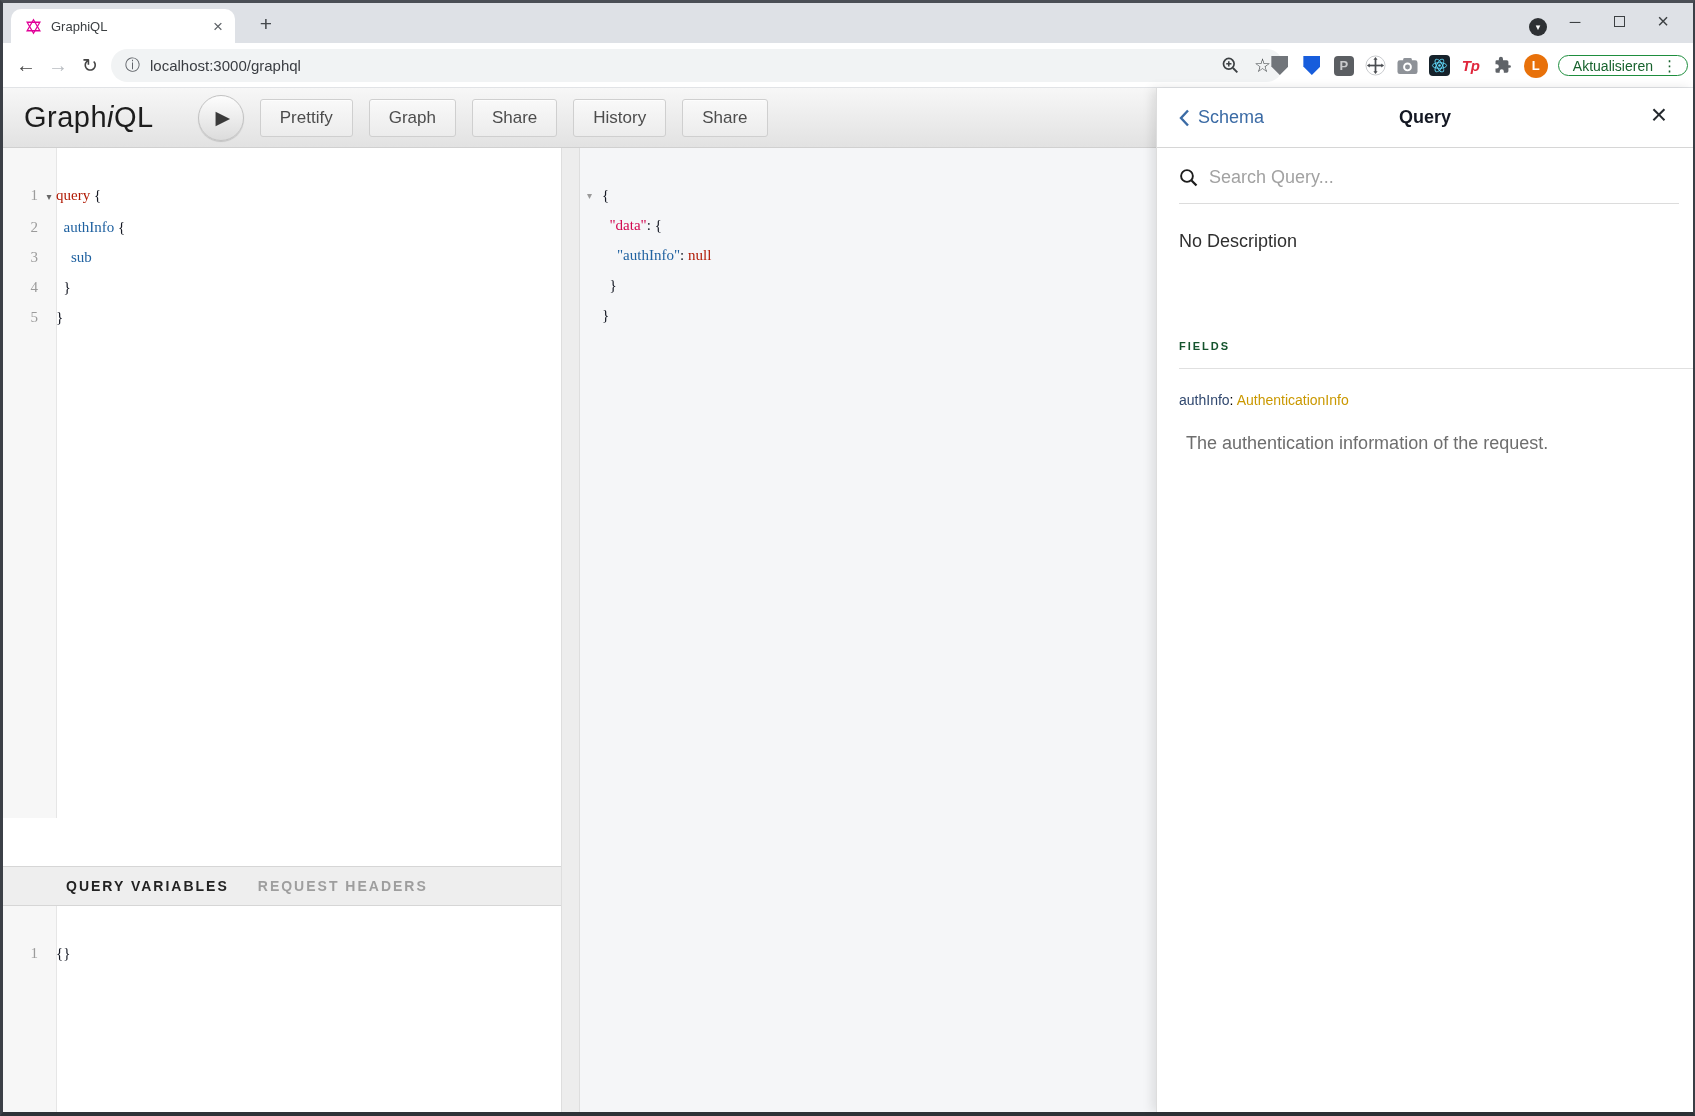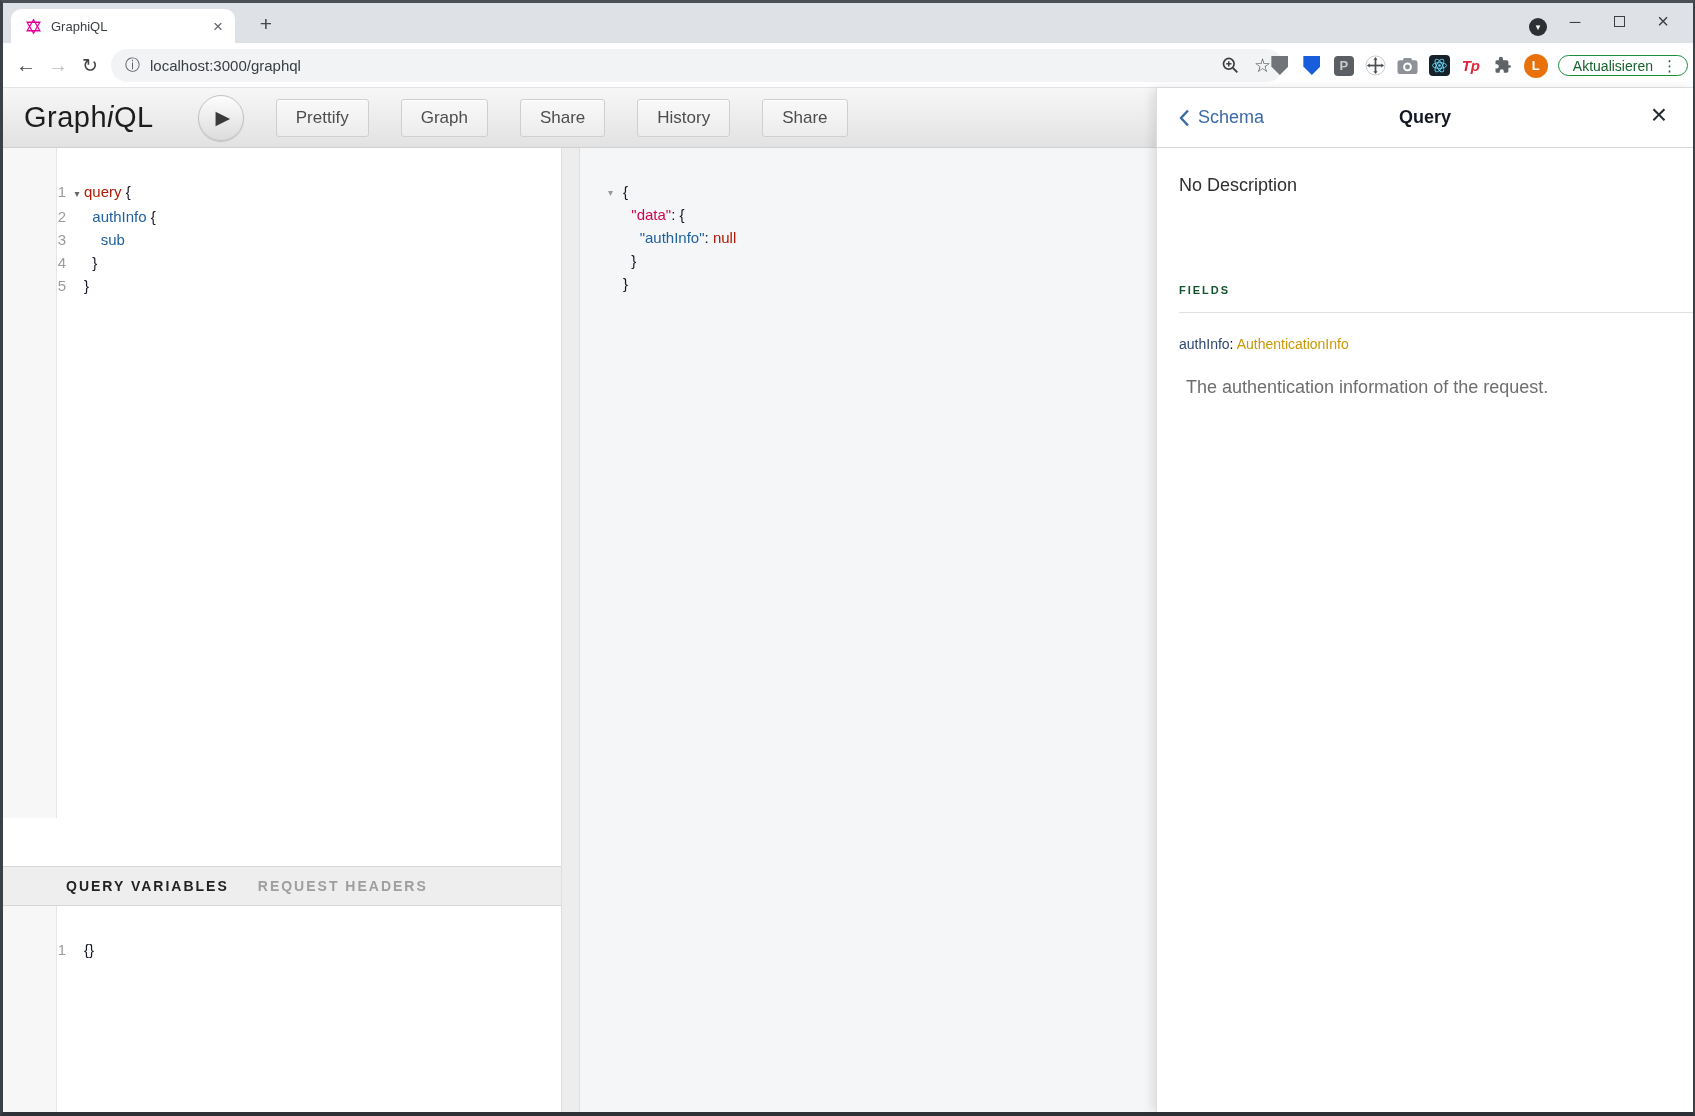--- a/index.html
+++ b/index.html
@@ -61,33 +61,33 @@
   .app-left { flex:1; display:flex; flex-direction:column; min-width:0; }
 
   .topbar { height:60px; background:linear-gradient(#f7f7f7,#e2e2e2); border-bottom:1px solid #d0d0d0;
     display:flex; align-items:center; flex:0 0 auto; }
   .logo { font-size:29px; color:#1d1d1d; margin-left:21px; letter-spacing:0.5px; }
   .logo em { font-style:italic; }
   .exec-btn { width:46px; height:46px; border-radius:50%; margin-left:44px;
     background:linear-gradient(#fdfdfd,#dcdcdc); border:1px solid #c2c2c2;
     box-shadow:0 1px 1px rgba(0,0,0,0.15); display:flex; align-items:center; justify-content:center; }
   .exec-btn .tri { font-size:19px; color:#3a3a3a; margin-left:4px; }
-  .tb-btn { height:38px; padding:0 19px; margin-left:32px; border-radius:3px;
+  .tb-btn { height:38px; padding:0 19px; margin-left:16px; border-radius:3px;
     background:linear-gradient(#f9f9f9,#ececec); border:1px solid #cfcfcf;
     box-shadow:0 1px 0 rgba(255,255,255,0.7) inset; color:#4d4d4d; font-size:17px;
     font-family:"Liberation Sans",sans-serif; }
   .tb-btn:first-of-type { margin-left:32px; }
 
   .main-row { flex:1; display:flex; min-height:0; }
   .editor-col { width:558px; flex:0 0 auto; display:flex; flex-direction:column; background:#fff; }
   .divider { width:19px; flex:0 0 auto; background:#ededed; border-left:1px solid #dedede; border-right:1px solid #dedede; }
   .result-pane { flex:1; background:#f5f6f8; position:relative; padding:32px 0 0 7px; overflow:hidden; }
 
   
-  .cm { font-family:Liberation Sans, sans-serif; font-size:15px; line-height:23px;padding-left:28px; }
+  .cm { font-family:Liberation Serif, serif; font-size:15px; line-height:30px; }
   .query-editor { height:670px; position:relative; padding-top:32px; overflow:hidden; }
   .query-editor::before, .var-editor::before { content:""; position:absolute; left:0; top:0; bottom:0;
     width:53px; background:#f7f7f7; border-right:1px solid #e6e6e6; }
   .cm-line { white-space:pre; position:relative; }
   .cm-ln { display:inline-block; width:40px; text-align:right; padding-right:5px; color:#9b9b9b; }
   .cm-fold { display:inline-block; width:12px; font-size:10px; color:#666; text-align:center; }
   .cm-code { padding-left:1px; color:#141823; }
   .cm-fold-out { position:absolute; left:-14px; top:1px; font-size:10px; color:#9a9a9a; }
   .result-pane .cm-line { margin-left:14px; }
 
@@ -265,20 +265,27 @@
       <div class="doc-header">
         <div class="doc-back">
           <svg width="11" height="18" viewBox="0 0 11 18">
             <polyline points="9,1.5 2,9 9,16.5" fill="none" stroke="#3b6ba5" stroke-width="2.4"></polyline>
           </svg>
           <span>Schema</span>
         </div>
         <div class="doc-title">Query</div>
         <span class="doc-close">×</span>
       </div>
+      <div class="doc-search">
+        <svg width="19" height="19" viewBox="0 0 20 20">
+          <circle cx="8.4" cy="8.4" r="6.2" fill="none" stroke="#1c1c1c" stroke-width="2"></circle>
+          <line x1="13.2" y1="13.2" x2="18.4" y2="18.4" stroke="#1c1c1c" stroke-width="2.4"></line>
+        </svg>
+        <input placeholder="Search Query..." style="">
+      </div>
       <div class="doc-body">
         <div class="no-desc">No Description</div>
         <div class="fields-h">FIELDS</div>
         <hr class="fields-hr">
         <div class="field-row">
           <span id="fieldName" style="color: rgb(48, 72, 111);">authInfo</span><span>:</span>
           <span id="fieldType" style="color: rgb(202, 152, 0);">AuthenticationInfo</span>
         </div>
         <div class="field-desc">The authentication information of the request.</div>
       </div>

